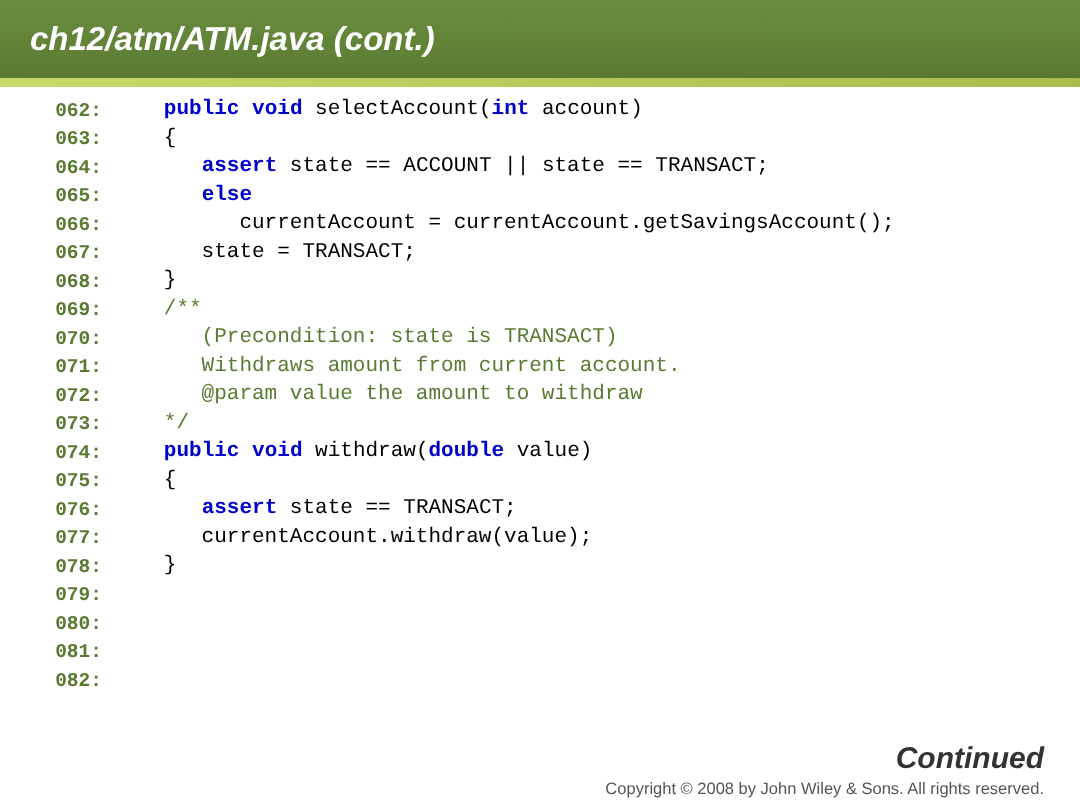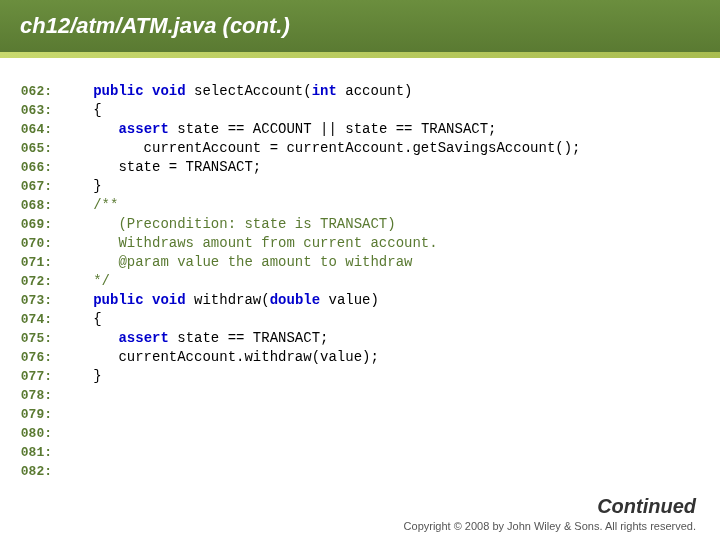--- a/index.html
+++ b/index.html
@@ -31,22 +31,23 @@
       font-style: italic;
     }
 
     .accent-bar {
       height: 6px;
       background: linear-gradient(to right, #c8d96e, #a8bc50);
     }
 
     .content {
       display: flex;
-      padding: 20px 0;
+      padding: 2px 0;
       height: 460px;
+      margin-left: 16px;
     }
 
     .line-numbers {
       min-width: 60px;
       padding: 4px 8px 4px 16px;
       font-family: 'Courier New', Courier, monospace;
       font-size: 13px;
       line-height: 19px;
       color: #5a7a32;
       font-weight: bold;
@@ -125,20 +126,21 @@
       <div>078:</div>
       <div>079:</div>
       <div>080:</div>
       <div>081:</div>
       <div>082:</div>
     </div>
   <div class="code-area" id="code-lines">
       <div>   <span class="kw">public</span> <span class="kw">void</span> selectAccount(<span class="kw">int</span> account)</div>
       <div>   {</div>
       <div>      <span class="kw">assert</span> state == ACCOUNT || state == TRANSACT;</div>
+      <div>      <span class="kw">else</span></div>
       <div>         currentAccount = currentAccount.getSavingsAccount();</div>
       <div>      state = TRANSACT;</div>
       <div>   }</div>
       <div></div>
       <div><span class="comment">   /**</span></div>
       <div><span class="comment">      (Precondition: state is TRANSACT)</span></div>
       <div><span class="comment">      Withdraws amount from current account.</span></div>
       <div><span class="comment">      @param value the amount to withdraw</span></div>
       <div><span class="comment">   */</span></div>
       <div>   <span class="kw">public</span> <span class="kw">void</span> withdraw(<span class="kw">double</span> value)</div>

